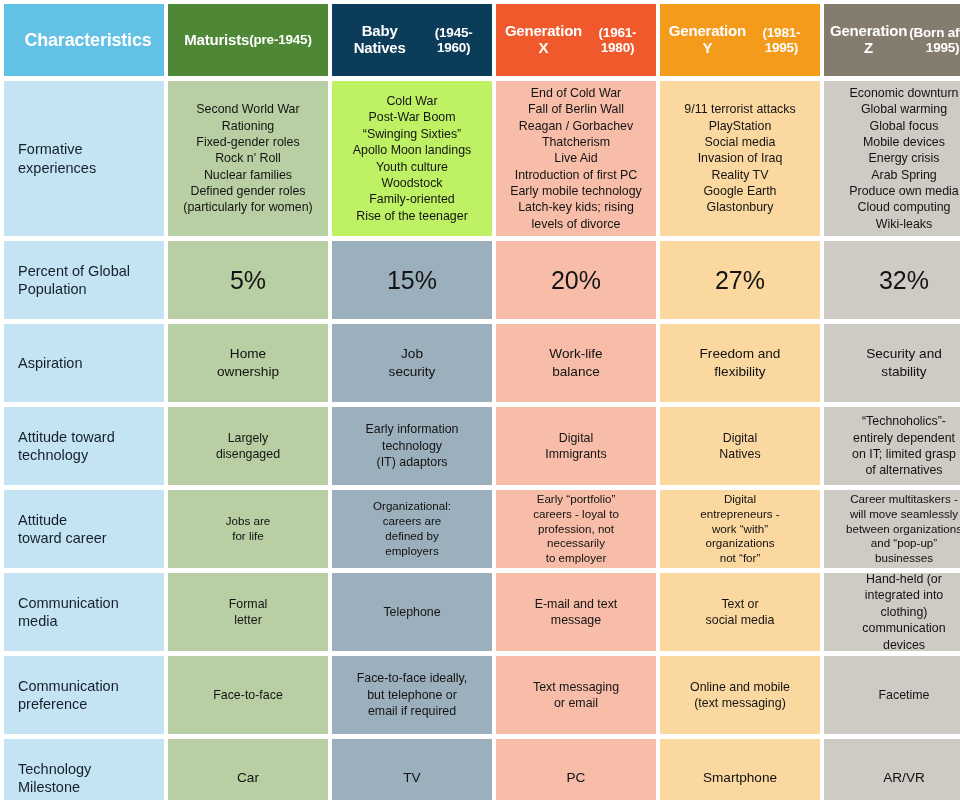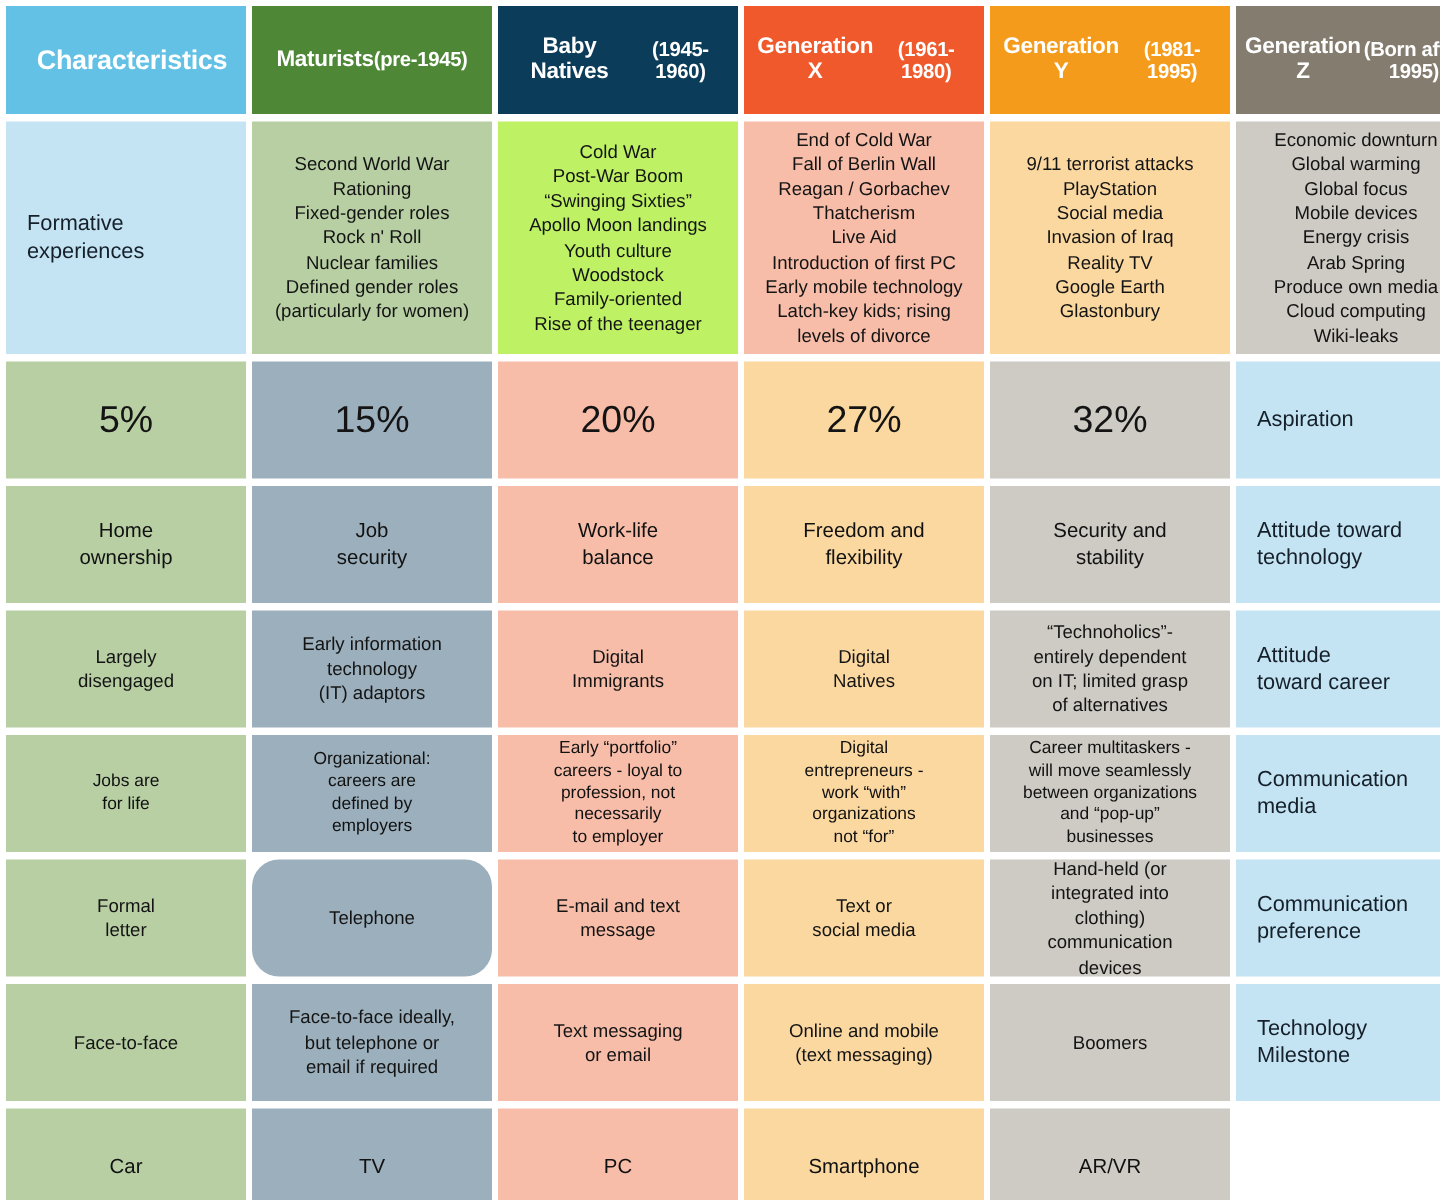--- a/index.html
+++ b/index.html
@@ -129,20 +129,21 @@
     </div>
     <div class="cell body-cell r-formative" style="background: rgb(247, 189, 169);">
       <div>End of Cold War<br>Fall of Berlin Wall<br>Reagan / Gorbachev<br>Thatcherism<br>Live Aid<br>Introduction of first PC<br>Early mobile technology<br>Latch-key kids; rising<br>levels of divorce</div>
     </div>
     <div class="cell body-cell r-formative" style="background: rgb(251, 216, 160);">
       <div>9/11 terrorist attacks<br>PlayStation<br>Social media<br>Invasion of Iraq<br>Reality TV<br>Google Earth<br>Glastonbury</div>
     </div>
     <div class="cell body-cell r-formative" style="background: rgb(206, 202, 196);">
       <div>Economic downturn<br>Global warming<br>Global focus<br>Mobile devices<br>Energy crisis<br>Arab Spring<br>Produce own media<br>Cloud computing<br>Wiki-leaks</div>
     </div>
+    <div class="cell lbl r-percent" style="background: rgb(197, 228, 243);">Percent of Global<br>Population</div>
     <div class="cell big r-percent" style="background: rgb(183, 207, 163);">
       <div>5%</div>
     </div>
     <div class="cell big r-percent" style="background: rgb(156, 175, 188);">
       <div>15%</div>
     </div>
     <div class="cell big r-percent" style="background: rgb(247, 189, 169);">
       <div>20%</div>
     </div>
     <div class="cell big r-percent" style="background: rgb(251, 216, 160);">
@@ -196,21 +197,21 @@
     <div class="cell dense r-career" style="background: rgb(251, 216, 160);">
       <div>Digital<br>entrepreneurs -<br>work “with”<br>organizations<br>not “for”</div>
     </div>
     <div class="cell dense r-career" style="background: rgb(206, 202, 196);">
       <div>Career multitaskers -<br>will move seamlessly<br>between organizations<br>and “pop-up”<br>businesses</div>
     </div>
     <div class="cell lbl r-commedia" style="background: rgb(197, 228, 243);">Communication<br>media</div>
     <div class="cell body-cell r-commedia" style="background: rgb(183, 207, 163);">
       <div>Formal<br>letter</div>
     </div>
-    <div class="cell body-cell r-commedia" style="background: rgb(156, 175, 188); border-radius: 18px;">
+    <div class="cell body-cell r-commedia" style="background: rgb(156, 175, 188);">
       <div>Telephone</div>
     </div>
     <div class="cell body-cell r-commedia" style="background: rgb(247, 189, 169);">
       <div>E-mail and text<br>message</div>
     </div>
     <div class="cell body-cell r-commedia" style="background: rgb(251, 216, 160);">
       <div>Text or<br>social media</div>
     </div>
     <div class="cell body-cell r-commedia" style="background: rgb(206, 202, 196);">
       <div>Hand-held (or<br>integrated into<br>clothing)<br>communication<br>devices</div>
@@ -222,21 +223,21 @@
     <div class="cell body-cell r-compref" style="background: rgb(156, 175, 188);">
       <div>Face-to-face ideally,<br>but telephone or<br>email if required</div>
     </div>
     <div class="cell body-cell r-compref" style="background: rgb(247, 189, 169);">
       <div>Text messaging<br>or email</div>
     </div>
     <div class="cell body-cell r-compref" style="background: rgb(251, 216, 160);">
       <div>Online and mobile<br>(text messaging)</div>
     </div>
     <div class="cell body-cell r-compref" style="background: rgb(206, 202, 196);">
-      <div>Boomers</div>
+      <div>Facetime</div>
     </div>
     <div class="cell lbl r-milestone" style="background: rgb(197, 228, 243);">Technology<br>Milestone</div>
     <div class="cell med r-milestone" style="background: rgb(183, 207, 163);">
       <div>Car</div>
     </div>
     <div class="cell med r-milestone" style="background: rgb(156, 175, 188);">
       <div>TV</div>
     </div>
     <div class="cell med r-milestone" style="background: rgb(247, 189, 169);">
       <div>PC</div>

